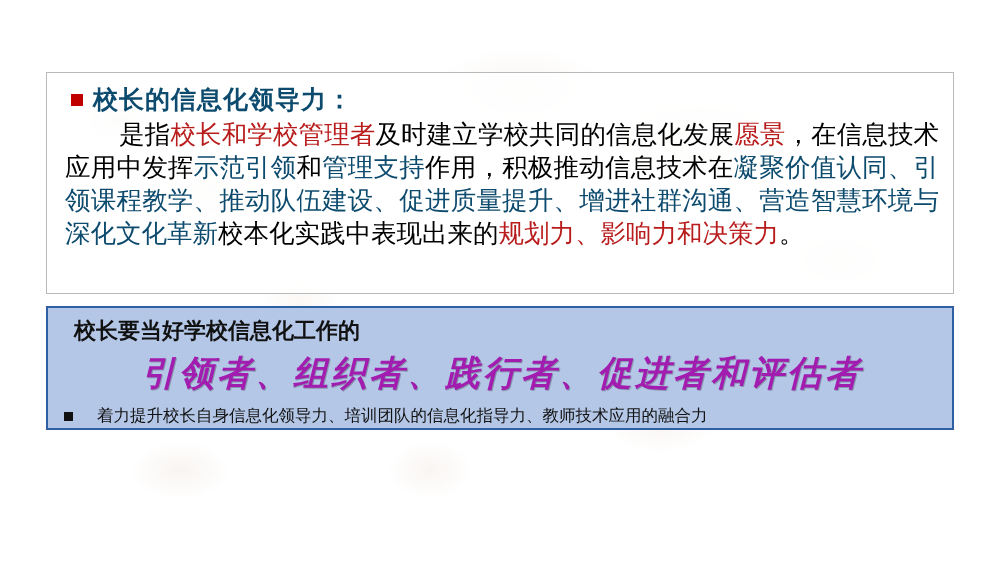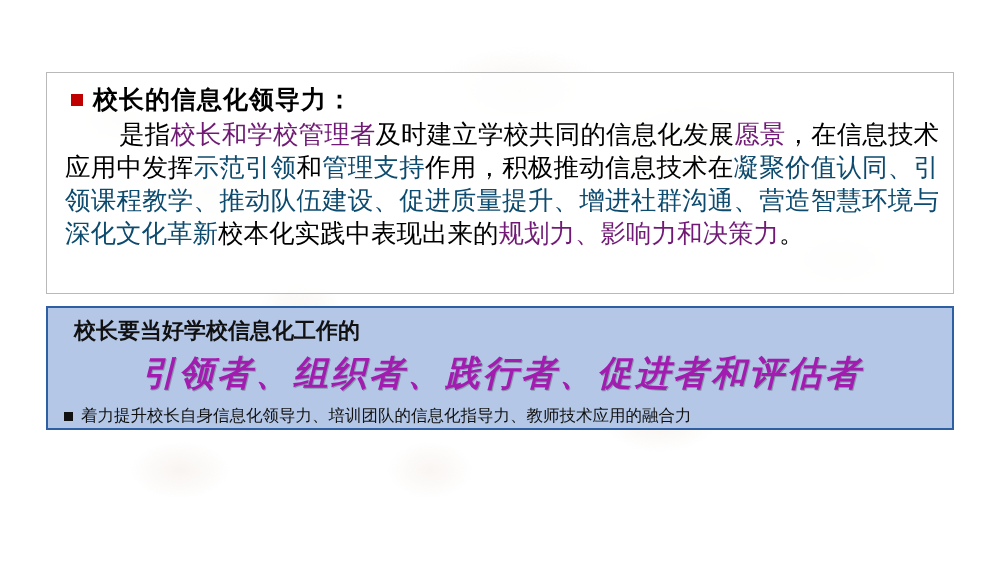--- a/index.html
+++ b/index.html
@@ -56,37 +56,37 @@
   }
   .bullet-sq {
     display: inline-block;
     width: 12px;
     height: 12px;
     background: #c00000;
     flex: 0 0 auto;
     margin-left: 6px;
   }
   .heading-text {
-    color: #000000;
+    color: #0c4a6e;
     font-size: 25px;
     font-weight: bold;
     letter-spacing: 1px;
     font-family: "DejaVu Sans", "Liberation Sans", sans-serif;
   }
   .para {
     font-size: 25.5px;
     line-height: 1.30;
     color: #000000;
     font-family: "DejaVu Sans", "Liberation Sans", sans-serif;
     text-align: justify;
     margin-top: 2px;
   }
   .para .indent { display: inline-block; width: 54px; }
   .blue { color: #0c4a6e; }
-  .red  { color: #701a75; }
+  .red  { color: #b91c1c; }
 
   .box-bottom {
     position: absolute;
     left: 46px;
     top: 306px;
     width: 908px;
     height: 124px;
     background: #b4c7e7;
     border: 2px solid #2e5fa3;
     box-sizing: border-box;
@@ -106,21 +106,21 @@
     font-weight: bold;
     font-style: italic;
     font-family: "DejaVu Serif", "Liberation Serif", serif;
     letter-spacing: 3px;
     margin-top: 4px;
     text-shadow: 1px 1px 0 rgba(0,0,0,0.25);
   }
   .note-row {
     display: flex;
     align-items: center;
-    gap: 8px;
+    gap: 24px;
     margin-top: 8px;
   }
   .note-sq {
     display: inline-block;
     width: 9px;
     height: 9px;
     background: #111111;
     flex: 0 0 auto;
     margin-left: 2px;
   }

